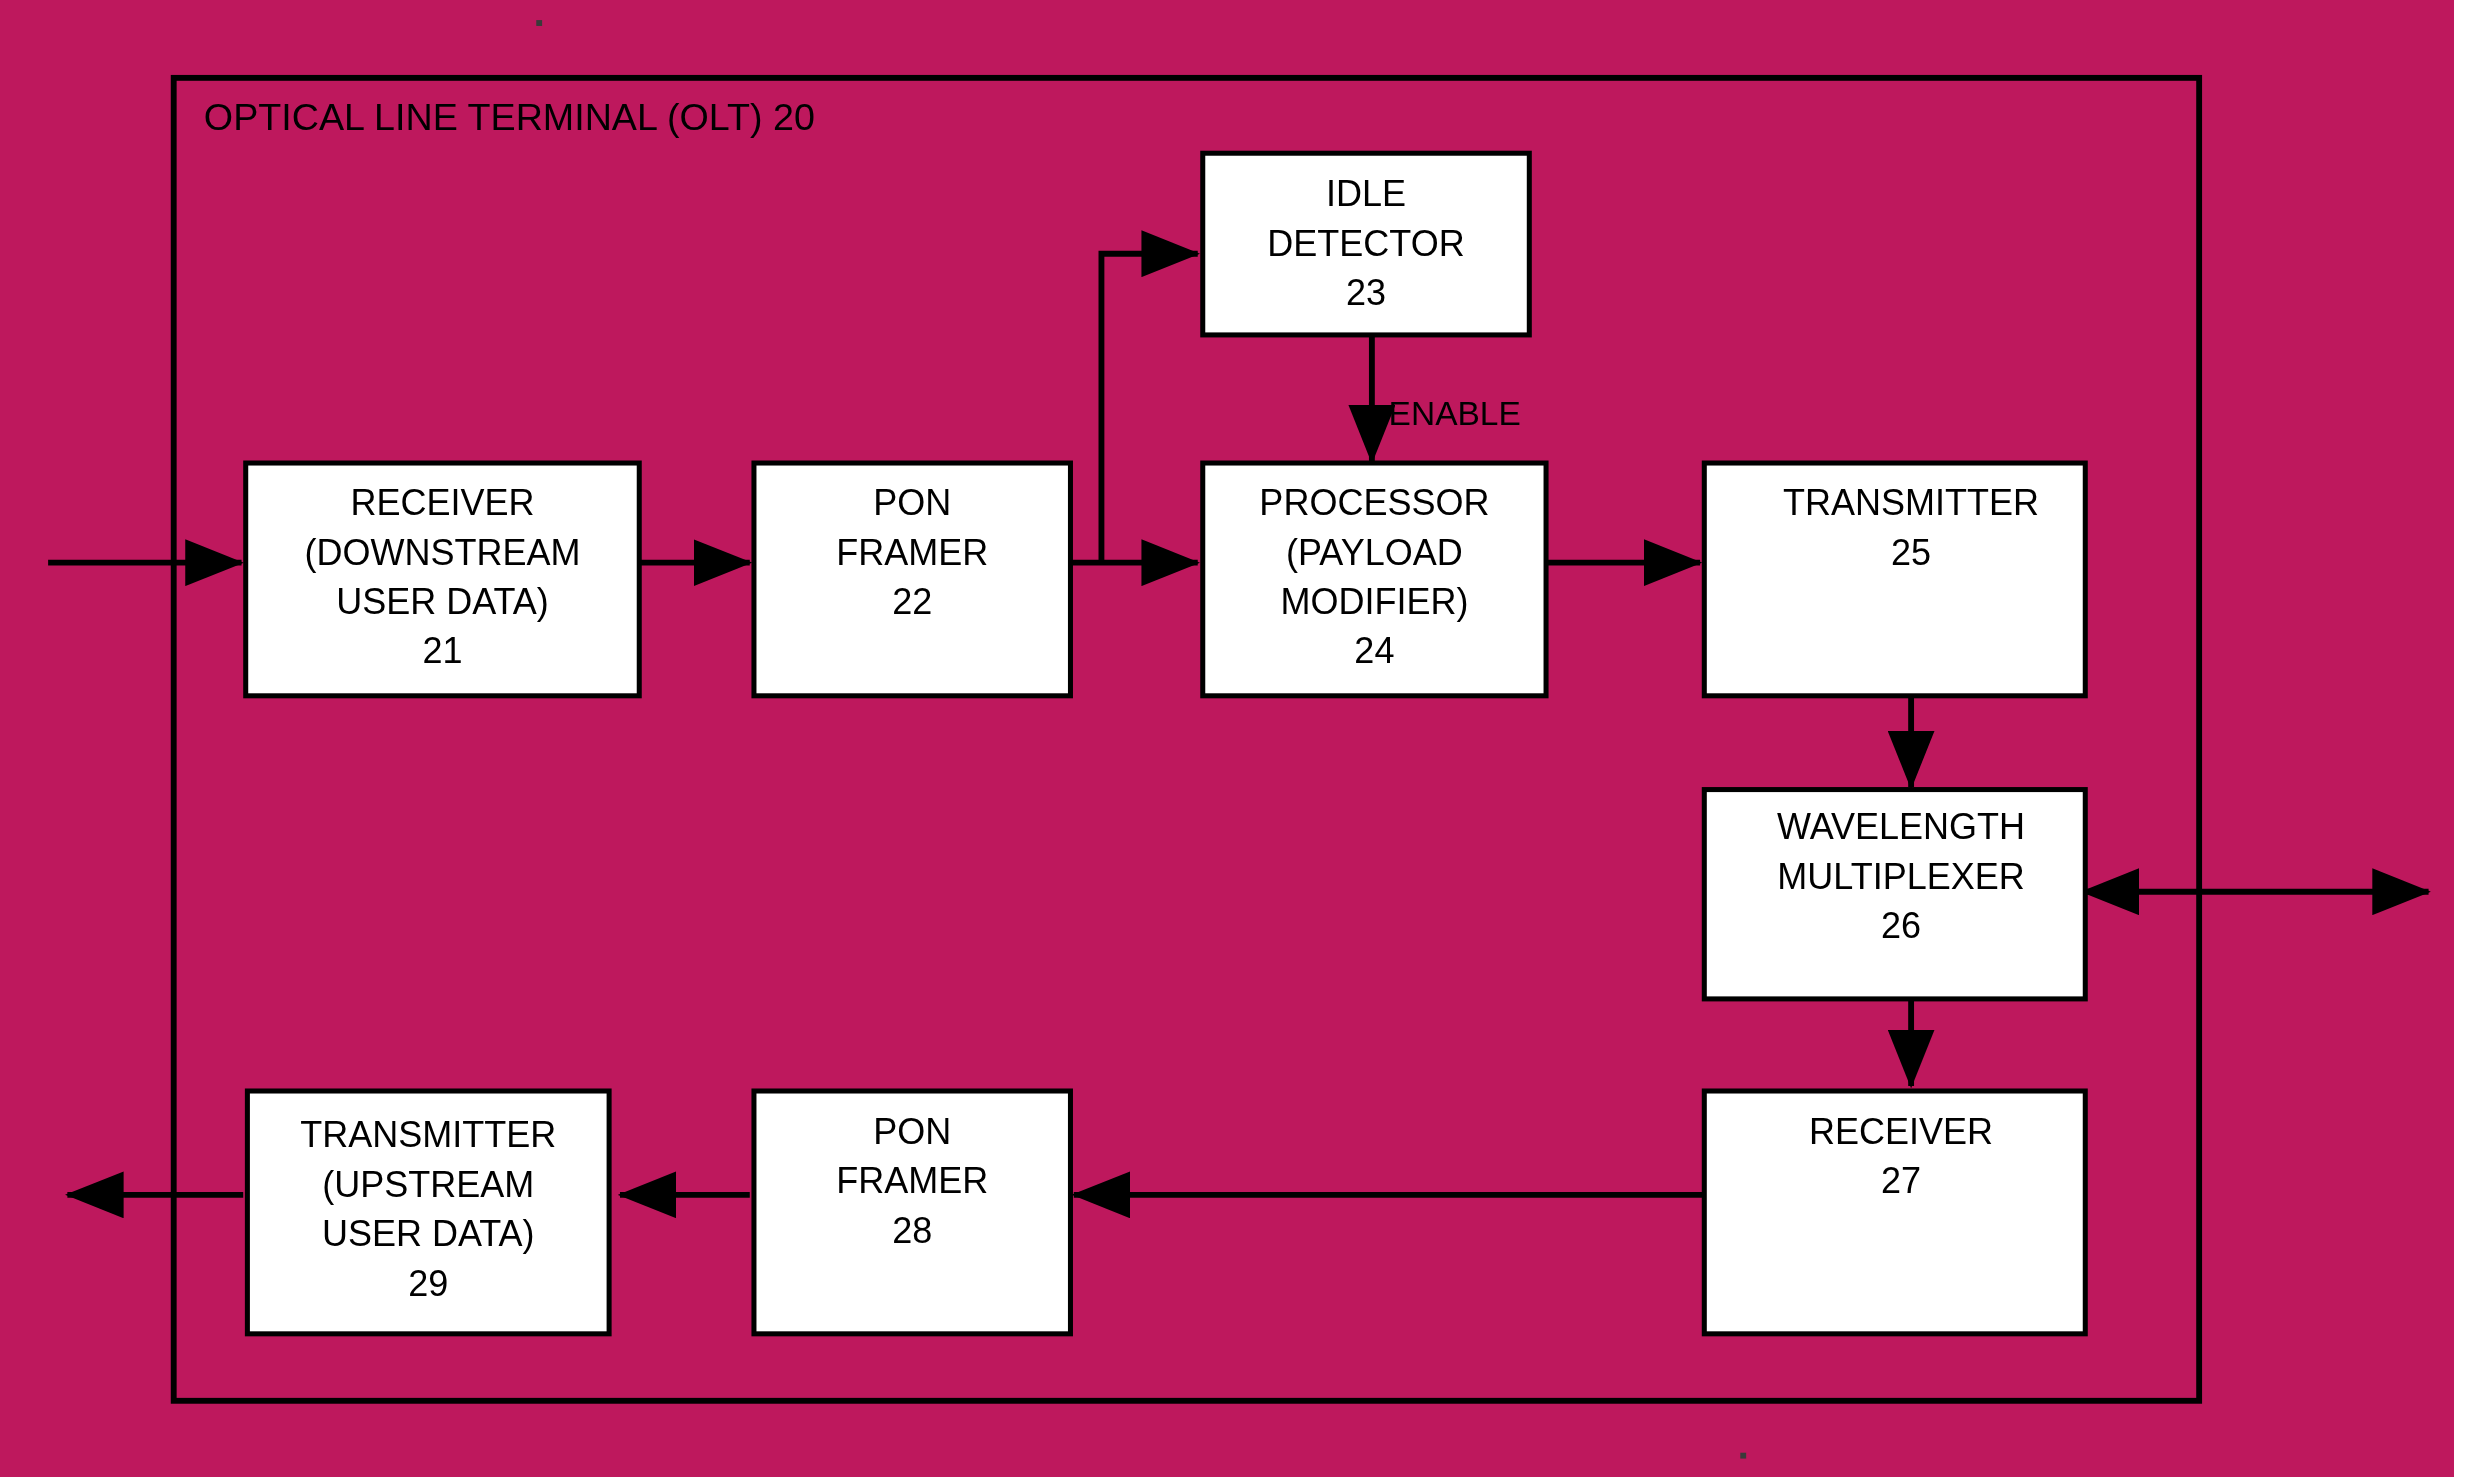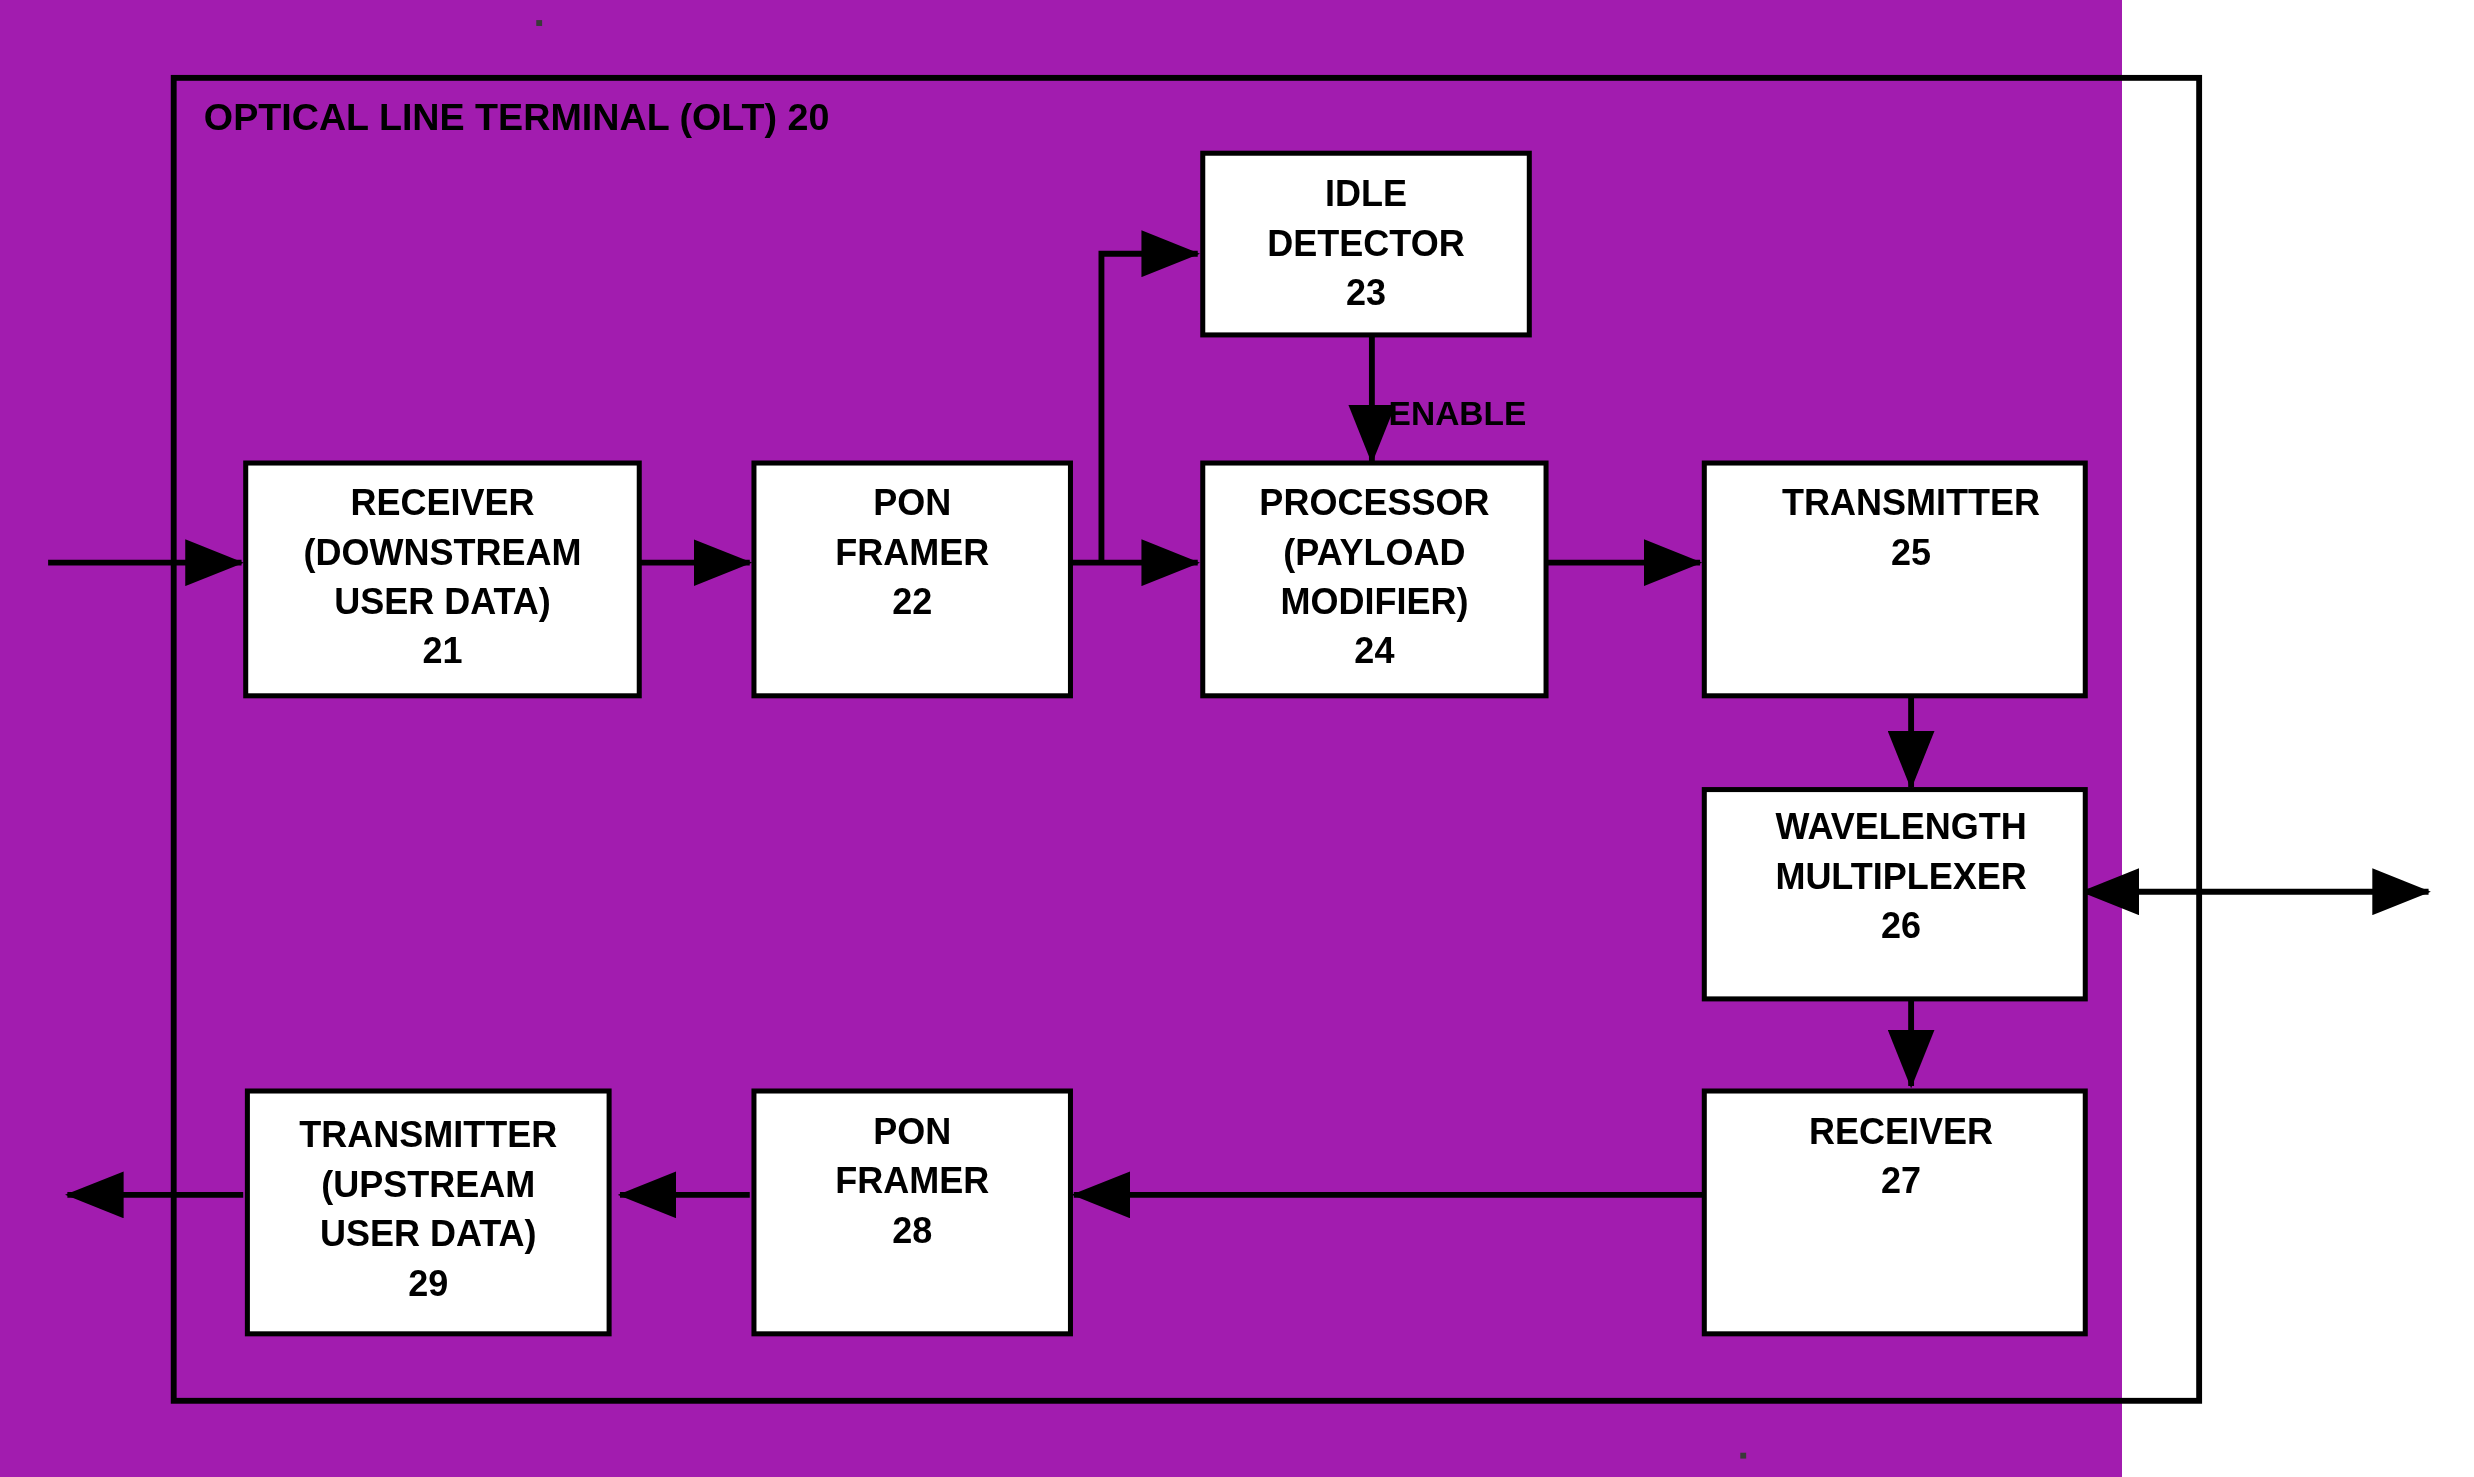--- a/index.html
+++ b/index.html
@@ -8,24 +8,23 @@
     background: #ffffff;
   }
   body {
     width: 2475px;
     height: 1477px;
     font-family: "Liberation Sans", sans-serif;
     overflow: hidden;
   }
   #diagram-root {
     position: relative;
-    width: 2122px;
+    width: 2454px;
     height: 1477px;
-    background: #a21caf;
-    font-weight: bold;
+    background: #be185d;
   }
   svg.canvas {
     position: absolute;
     top: 0;
     left: 0;
     width: 2475px;
     height: 1477px;
     display: block;
   }
   .blk-rect {

